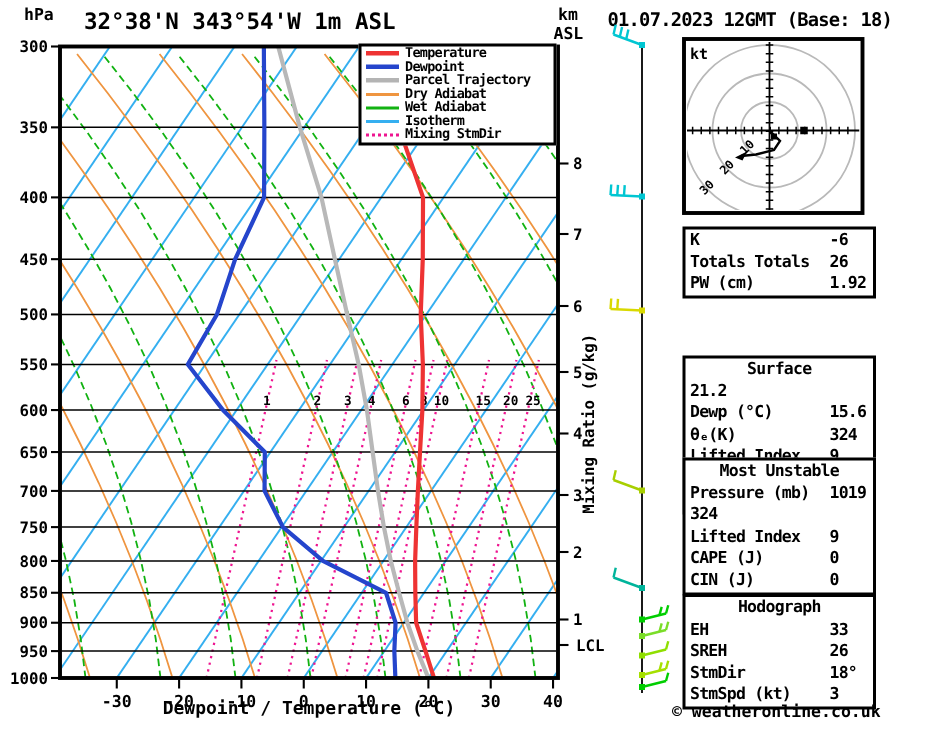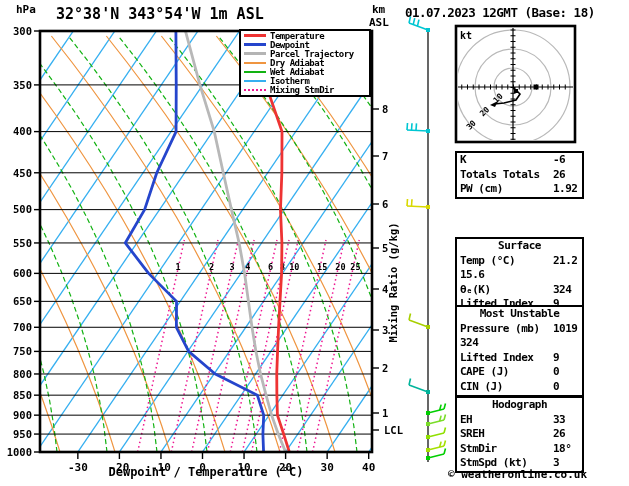--- a/index.html
+++ b/index.html
@@ -354,24 +354,24 @@
           <span>26</span>
         </div>
         <div class="tbl-row">
           <span class="tbl-l">PW (cm)</span>
           <span>1.92</span>
         </div>
       </div>
       <div class="tbl" style="top: 198px; margin-top: 39px;">
         <div class="tbl-hd">Surface</div>
         <div class="tbl-row">
-          <span class="tbl-l">Temp (°C)</span>
           <span>21.2</span>
         </div>
         <div class="tbl-row">
+          <span class="tbl-l">Dewp (°C)</span>
           <span>15.6</span>
         </div>
         <div class="tbl-row">
           <span class="tbl-l">θₑ(K)</span>
           <span>324</span>
         </div>
         <div class="tbl-row">
           <span class="tbl-l">Lifted Index</span>
           <span>9</span>
         </div>

